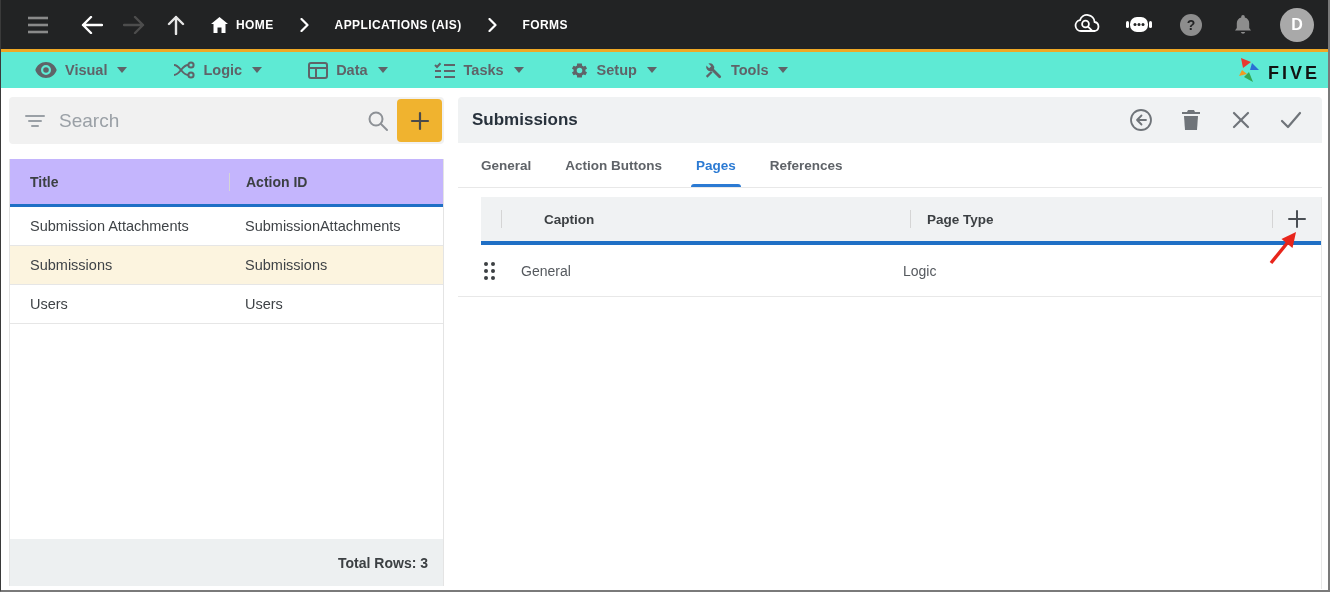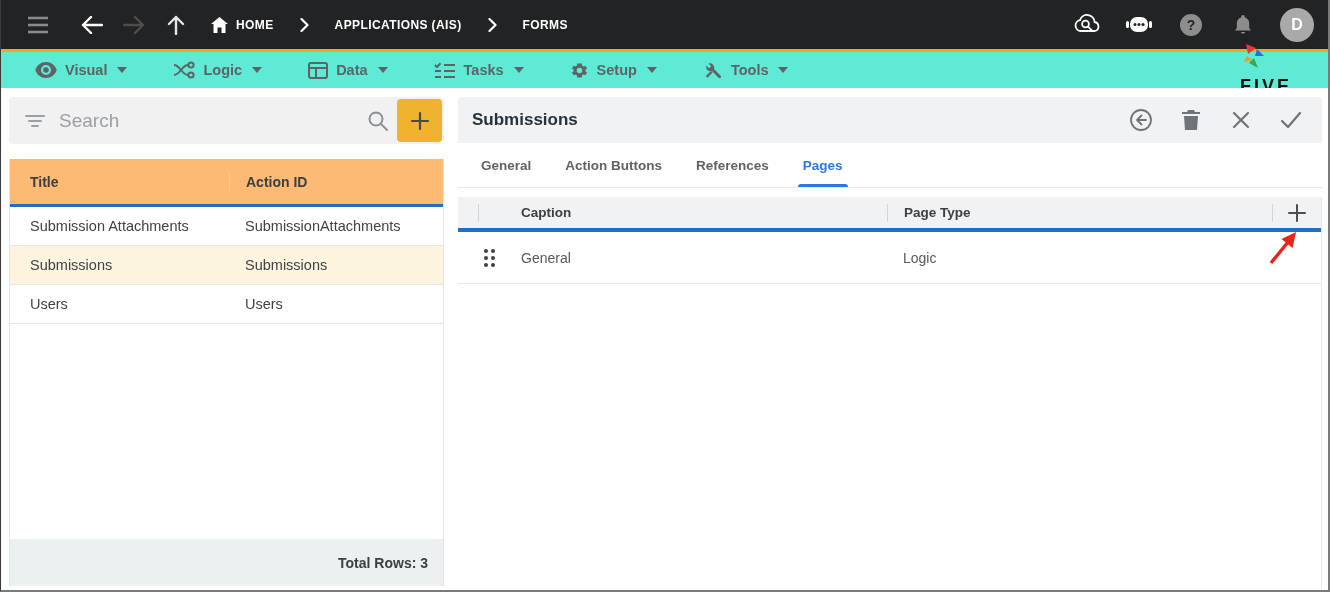--- a/index.html
+++ b/index.html
@@ -16,54 +16,54 @@
   .crumb-wrap { display:flex; align-items:center; gap:8px; margin-left:8px; }
   .crumb-item { display:flex; align-items:center; gap:8px; cursor:pointer; }
   .crumb-sep { display:flex; align-items:center; margin:0 18px; }
   .tb-right { margin-left:auto; display:flex; align-items:center; gap:22px; }
   .avatar { width:34px; height:34px; border-radius:50%; background:#a9a9a9; color:#fff; font-size:16px; font-weight:bold; display:flex; align-items:center; justify-content:center; cursor:pointer; }
 
   
   .menubar { height:36px; background:#5eead4; display:flex; align-items:center; padding-left:34px; }
   .menu-item { display:flex; align-items:center; gap:8px; color:#5f6368; font-size:14.5px; font-weight:bold; margin-right:46px; cursor:pointer; }
   .menu-caret { width:0; height:0; border-left:5px solid transparent; border-right:5px solid transparent; border-top:6px solid #5f6368; margin-left:2px; }
-  .brand { margin-left:auto; margin-right:36px; display:flex; align-items:flex-start; gap:6px; cursor:default;flex-direction:column; }
+  .brand { margin-left:auto; margin-right:8px; display:flex; align-items:flex-end; gap:6px; cursor:default; }
   .brand-text { font-size:18px; font-weight:bold; letter-spacing:3px; color:#121212; }
 
   
   .content { position:relative; height:501px; background:#fff; }
 
   
   .left-panel { position:absolute; left:8px; top:9px; width:435px; bottom:3px; display:flex; flex-direction:column; }
   .search-bar { height:47px; background:#f1f1f1; border-radius:4px; display:flex; align-items:center; padding:0 2px 0 16px; flex:0 0 auto; }
   .search-input { flex:1; border:none; background:transparent; outline:none; font-size:19px; color:#3c4043; margin-left:14px; font-family:inherit; }
   .search-input::placeholder { color:#9aa0a6; }
   .add-btn { width:45px; height:43px; background:#F0B32F; border:none; border-radius:4px; display:flex; align-items:center; justify-content:center; cursor:pointer; margin-left:8px; }
   .lt-table { margin-top:15px; flex:1; display:flex; flex-direction:column; border-left:1px solid #e4e4e4; border-right:1px solid #e4e4e4; }
-  .lt-header { height:48px; background:#fdba74; display:flex; align-items:center; padding-left:20px; border-bottom:3px solid #1F6FC5; font-size:14px; font-weight:bold; color:#3c4043; flex:0 0 auto; }
+  .lt-header { height:48px; background:#c4b5fd; display:flex; align-items:center; padding-left:20px; border-bottom:3px solid #1F6FC5; font-size:14px; font-weight:bold; color:#3c4043; flex:0 0 auto; }
   .lt-col1 { flex:0 0 199px; }
   .col-div { width:1px; height:18px; background:#d5d5d5; }
   .lt-col2 { padding-left:16px; }
   .lt-row { height:39px; display:flex; align-items:center; padding-left:20px; border-bottom:1px solid #e6e6e6; font-size:14.5px; color:#3f4347; cursor:pointer; background:#fff; }
   .lt-row.selected { background:#FCF4DF; }
   .lt-spacer { flex:1; background:#fff; }
   .lt-footer { height:47px; background:#edf0f1; display:flex; align-items:center; justify-content:flex-end; padding-right:15px; font-size:14px; font-weight:bold; color:#3c4043; flex:0 0 auto; }
 
   
   .right-panel { position:absolute; left:457px; right:6px; top:9px; bottom:0; display:flex; flex-direction:column; }
   .rp-header { height:46px; background:#f0f2f3; border-radius:4px 4px 0 0; display:flex; align-items:center; padding:0 18px 0 14px; flex:0 0 auto; }
   .rp-title { font-size:17px; font-weight:bold; color:#28323c; }
   .rp-actions { margin-left:auto; display:flex; align-items:center; gap:24px; }
   .icon-btn { background:none; border:none; width:26px; height:26px; display:flex; align-items:center; justify-content:center; cursor:pointer; }
   .tabs { height:45px; display:flex; align-items:center; border-bottom:1px solid #e8e8e8; padding-left:6px; flex:0 0 auto; }
   .tab { position:relative; height:100%; display:flex; align-items:center; padding:0 17px; font-size:13.5px; font-weight:bold; color:#5f6368; cursor:pointer; }
   .tab.active { color:#2B7AD3; }
   .tab.active::after { content:""; position:absolute; left:12px; right:12px; bottom:0; height:3px; background:#2B7AD3; border-radius:3px 3px 0 0; }
   .rt-table { margin-top:9px; flex:1; display:flex; flex-direction:column; border-right:1px solid #e8e8e8; }
-  .rt-header { height:35px; background:#f0f2f3; display:flex; align-items:center; padding-left:20px; border-bottom:4px solid #1F6FC5; font-size:13.5px; font-weight:bold; color:#3c4043; flex:0 0 auto; }
+  .rt-header { height:48px; background:#f0f2f3; display:flex; align-items:center; padding-left:20px; border-bottom:4px solid #1F6FC5; font-size:13.5px; font-weight:bold; color:#3c4043; flex:0 0 auto;margin-left:23px; }
   .rt-handle-space { width:42px; }
   .rt-caption-col { flex:0 0 366px; }
   .rt-pagetype-col { flex:1; padding-left:16px; }
   .rt-plus-col { width:48px; display:flex; align-items:center; justify-content:center; }
   .rt-row { height:52px; display:flex; align-items:center; padding-left:20px; border-bottom:1px solid #e8e8e8; font-size:14px; color:#55595e; background:#fff; }
   .rt-row .drag { width:43px; display:flex; justify-content:flex-start; padding-left:6px; cursor:grab; }
   .rt-spacer { flex:1; background:#fff; }
   .dots { display:grid; grid-template-columns:4px 4px; grid-gap:3px; }
   .dots span { width:4px; height:4px; border-radius:50%; background:#3c4043; }
 
@@ -304,22 +304,22 @@
             <svg width="22" height="18" viewBox="0 0 22 18">
                 <path d="M2 10 L8 16 L20 2" stroke="#6f7479" stroke-width="2.2" fill="none" stroke-linecap="round" stroke-linejoin="round"></path>
               </svg>
           </button>
         </div>
       </div>
 
       <div class="tabs">
         <div class="tab">General</div>
         <div class="tab">Action Buttons</div>
+        <div class="tab active">Pages</div>
         <div class="tab">References</div>
-        <div class="tab active">Pages</div>
       </div>
 
       <div class="rt-table">
         <div class="rt-header">
           <span class="col-div"></span>
           <span class="rt-handle-space"></span>
           <span class="rt-caption-col">Caption</span>
           <span class="col-div"></span>
           <span class="rt-pagetype-col">Page Type</span>
           <span class="col-div"></span>

